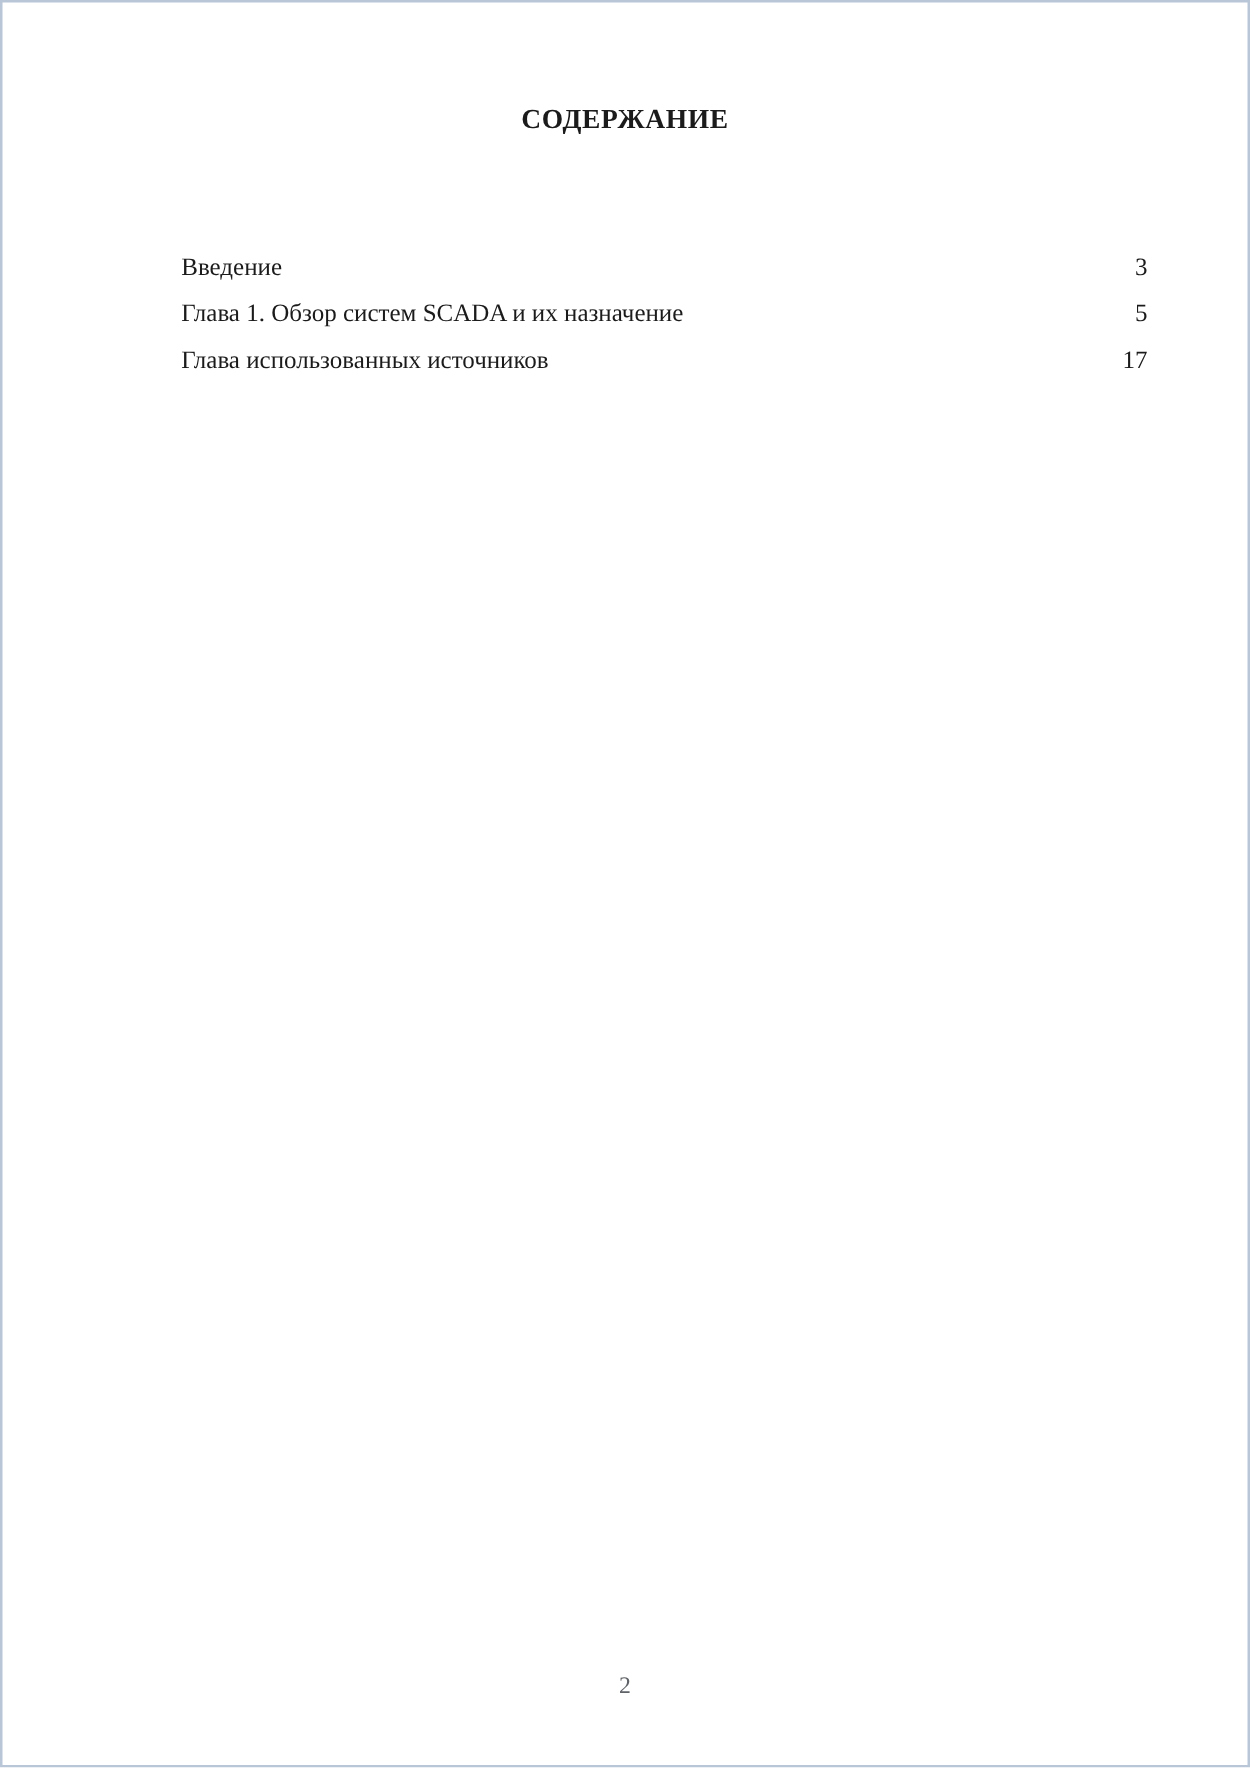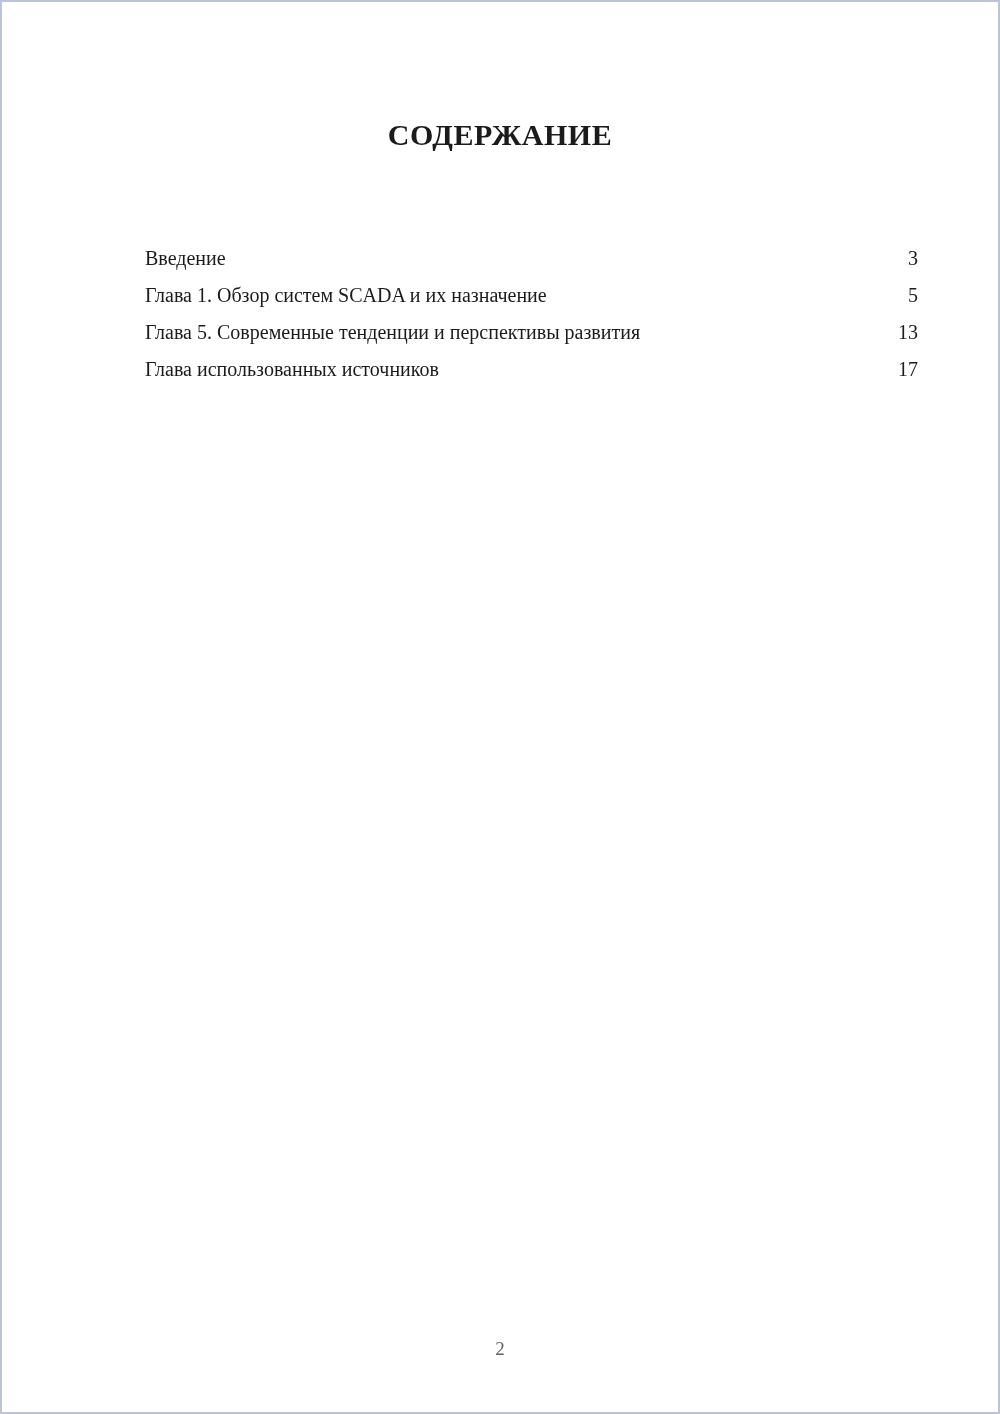--- a/index.html
+++ b/index.html
@@ -13,23 +13,23 @@
     position: relative;
     width: 1000px;
     height: 1414px;
     margin: 0 auto;
     background: #ffffff;
     border: 2px solid #b9c6d8;
     overflow: hidden;
   }
 
   .doc-title {
-    margin-top: 116px;
+    margin-top: 80px;
     text-align: center;
-    font-size: 30px;
+    font-size: 22px;
     font-weight: bold;
     letter-spacing: 0.5px;
     color: #1b1b1b;
     font-family: "Liberation Serif", "DejaVu Serif", serif;
   }
 
   .toc {
     margin: 88px 80px 0 143px;
   }
 
@@ -80,24 +80,20 @@
     </div>
 
     <div class="toc-row">
       <span class="toc-title">Глава 1. Обзор систем SCADA и их назначение</span>
       <span class="toc-page">5</span>
     </div>
 
 
 
 
-    <div class="toc-row">
-      <span class="toc-title">Глава 5. Современные тенденции и перспективы развития</span>
-      <span class="toc-page">13</span>
-    </div>
 
 
     <div class="toc-row">
       <span class="toc-title">Глава использованных источников</span>
       <span class="toc-page">17</span>
     </div>
 
   </div>
 
   <div class="page-footer">2</div>

